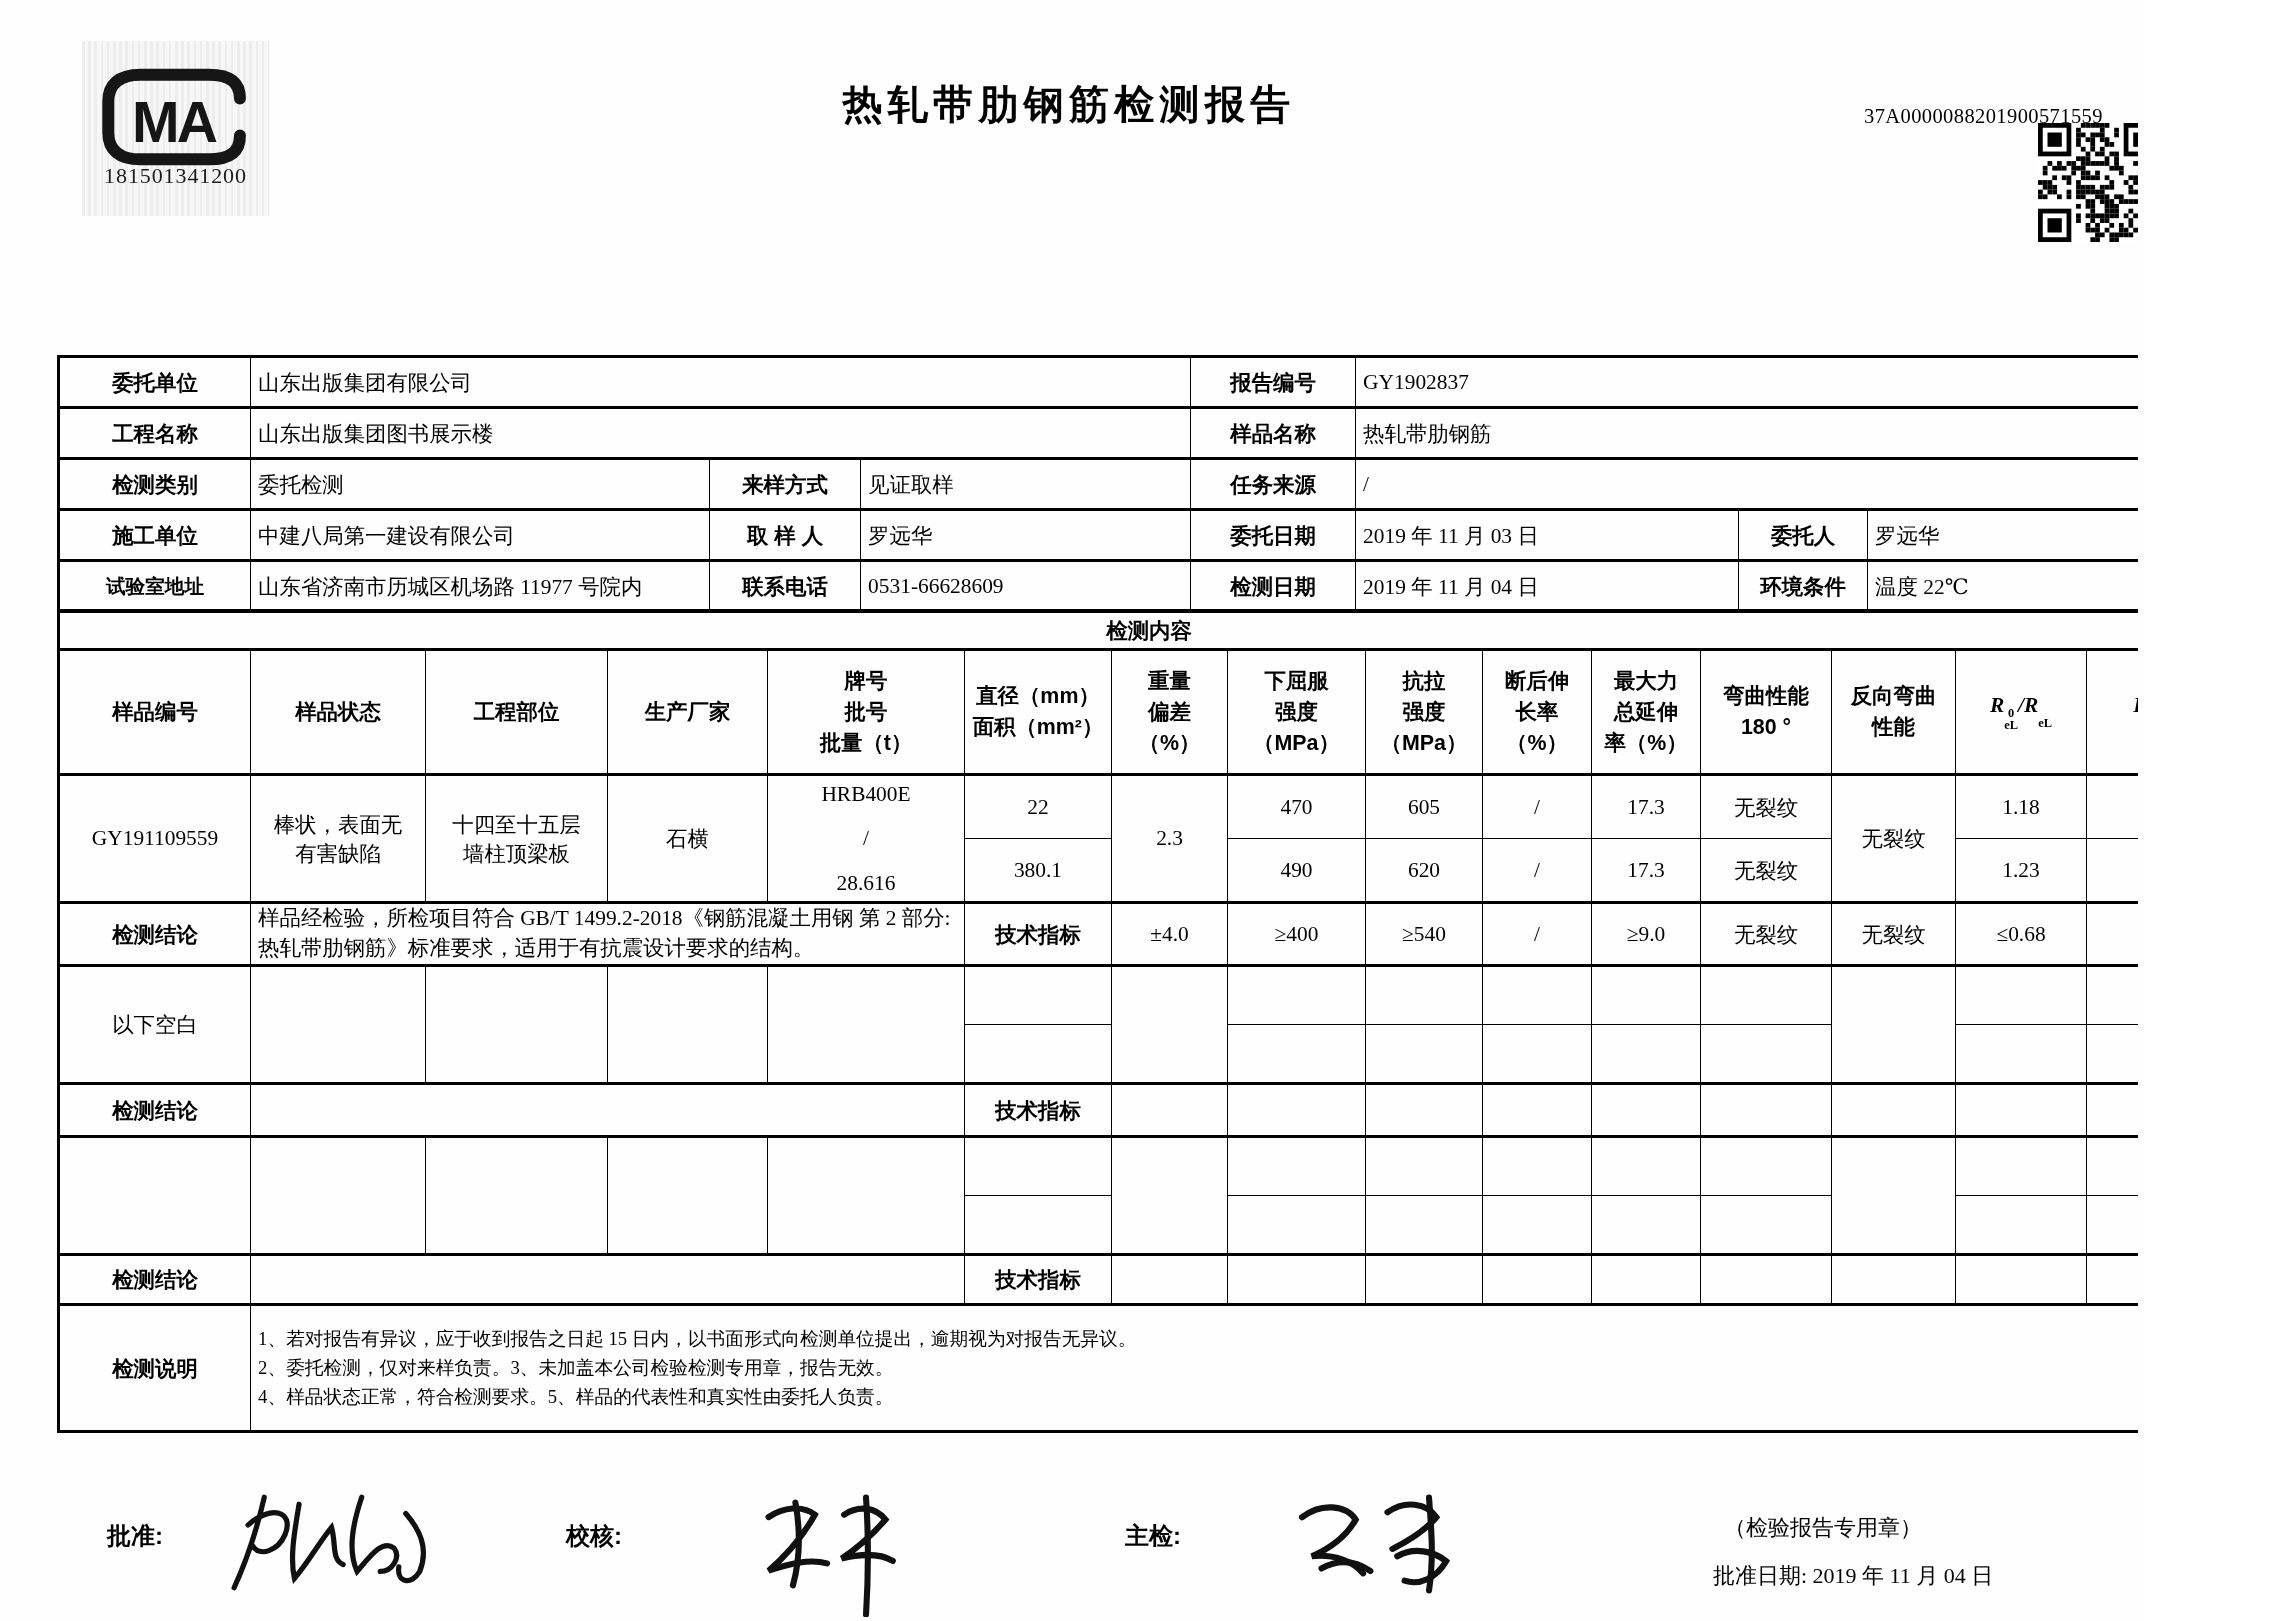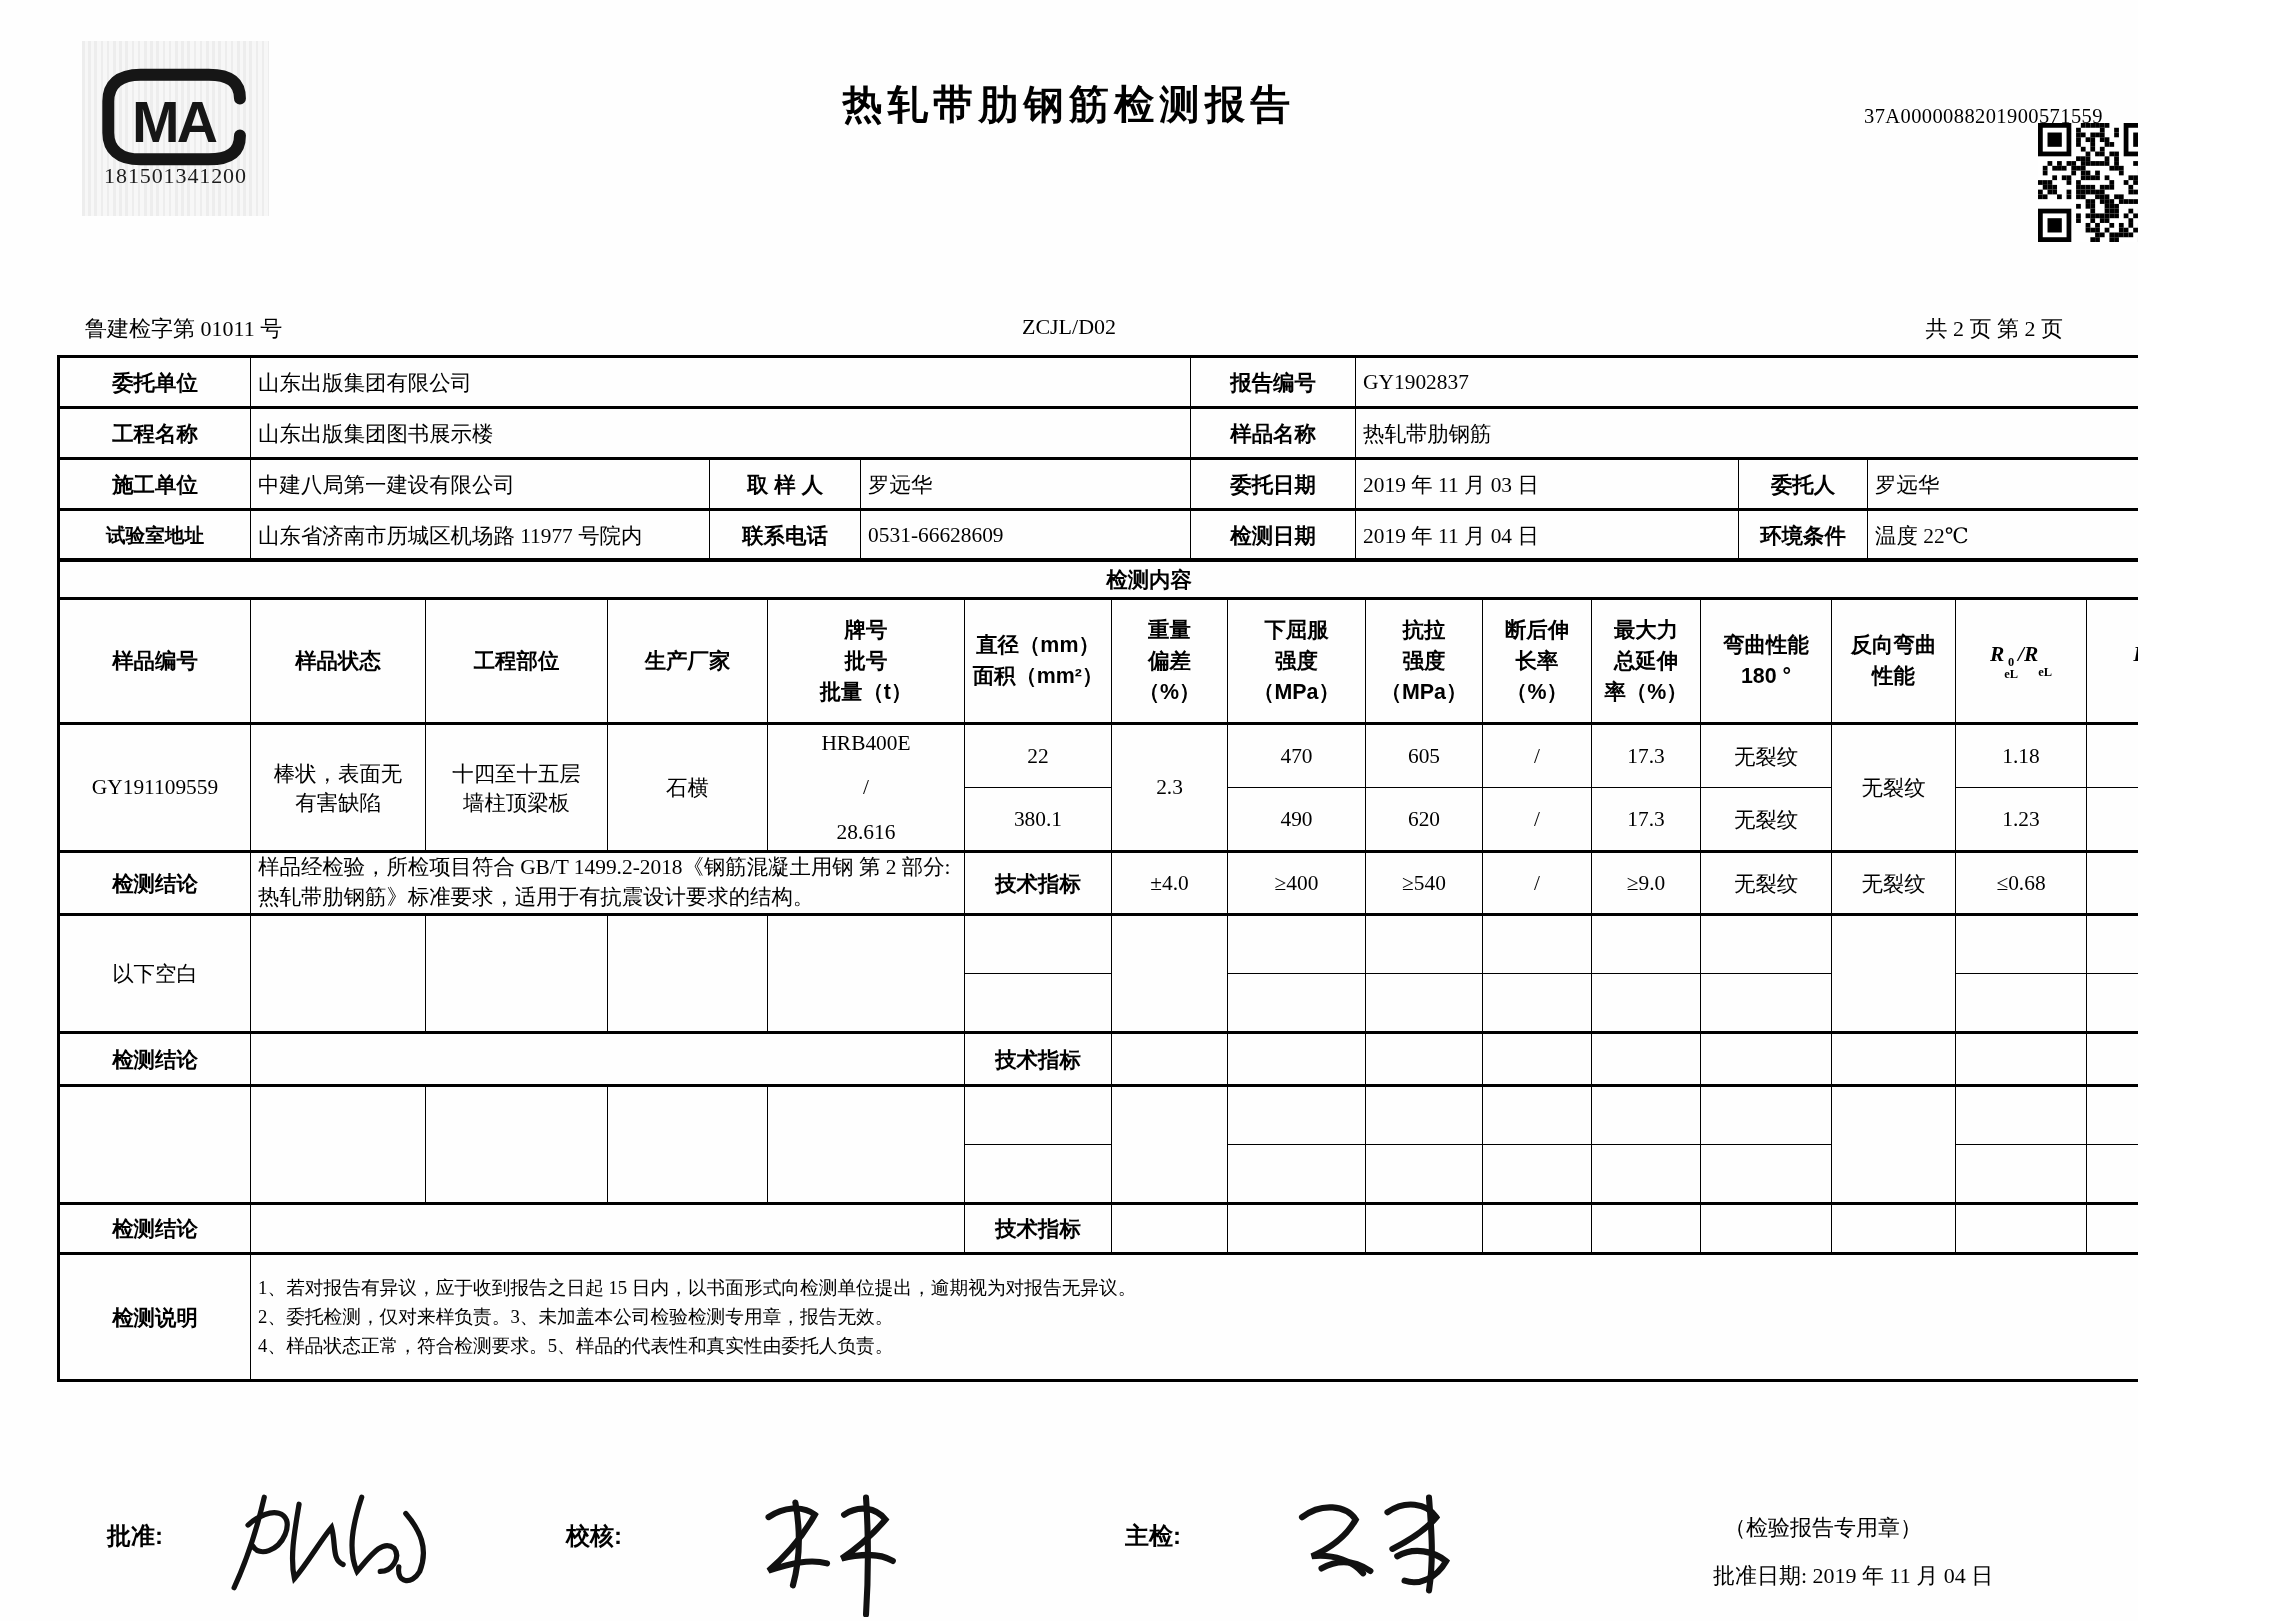--- a/index.html
+++ b/index.html
@@ -277,25 +277,20 @@
       <rect x="1" y="1" width="5" height="5" fill="#fff"></rect>
       <rect x="2" y="2" width="3" height="3" fill="#000"></rect>
       <rect x="18" y="0" width="7" height="7" fill="#000"></rect>
       <rect x="19" y="1" width="5" height="5" fill="#fff"></rect>
       <rect x="20" y="2" width="3" height="3" fill="#000"></rect>
       <rect x="0" y="18" width="7" height="7" fill="#000"></rect>
       <rect x="1" y="19" width="5" height="5" fill="#fff"></rect>
       <rect x="2" y="20" width="3" height="3" fill="#000"></rect>
     </svg>
 
-  <div class="meta-strip">
-    <span class="meta-left">鲁建检字第 01011 号</span>
-    <span class="meta-center">ZCJL/D02</span>
-    <span class="meta-right">共 2 页  第 2 页</span>
-  </div>
 
   <div class="tblwrap">
 
     <table class="grid" id="infotbl">
       <colgroup>
         <col style="width:192px">
           <col style="width:459px">
           <col style="width:151px">
           <col style="width:330px">
         <col style="width:165px">
@@ -308,20 +303,28 @@
         <td class="lblc">委托单位</td>
         <td colspan="3">山东出版集团有限公司</td>
         <td class="lblc">报告编号</td>
         <td colspan="3">GY1902837</td>
       </tr>
       <tr class="thick" style="height:51px">
         <td class="lblc">工程名称</td>
         <td colspan="3">山东出版集团图书展示楼</td>
         <td class="lblc">样品名称</td>
         <td colspan="3">热轧带肋钢筋</td>
+      </tr>
+      <tr class="thick" style="height:51px">
+        <td class="lblc">检测类别</td>
+        <td>委托检测</td>
+        <td class="lblc">来样方式</td>
+        <td>见证取样</td>
+        <td class="lblc">任务来源</td>
+        <td colspan="3">/</td>
       </tr>
       <tr class="thick" style="height:51px">
         <td class="lblc">施工单位</td>
         <td>中建八局第一建设有限公司</td>
         <td class="lblc">取 样 人</td>
         <td>罗远华</td>
         <td class="lblc">委托日期</td>
         <td>2019 年 11 月 03 日</td>
         <td class="lblc">委托人</td>
         <td>罗远华</td>

